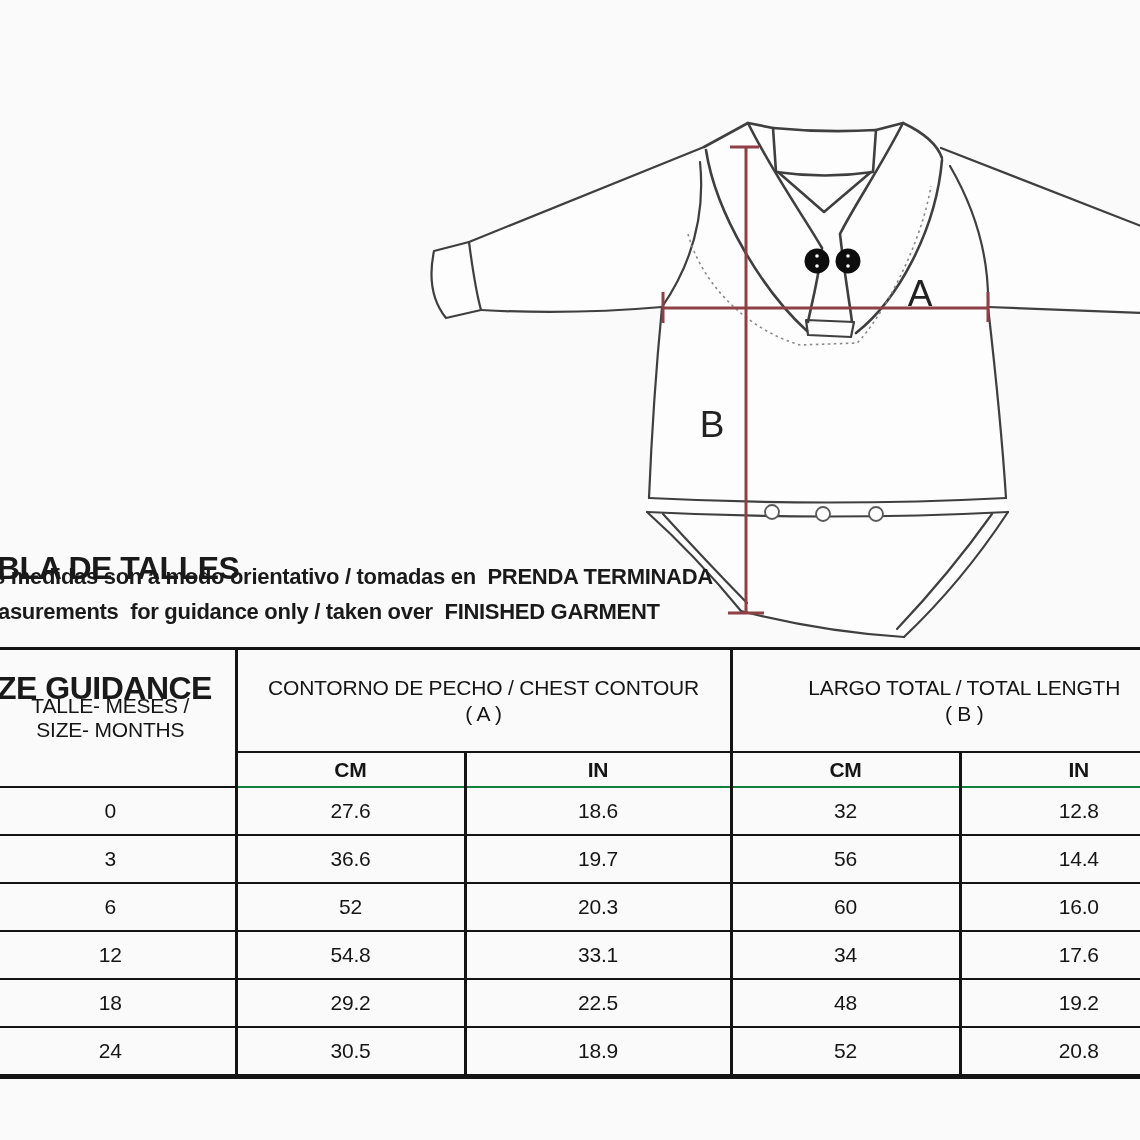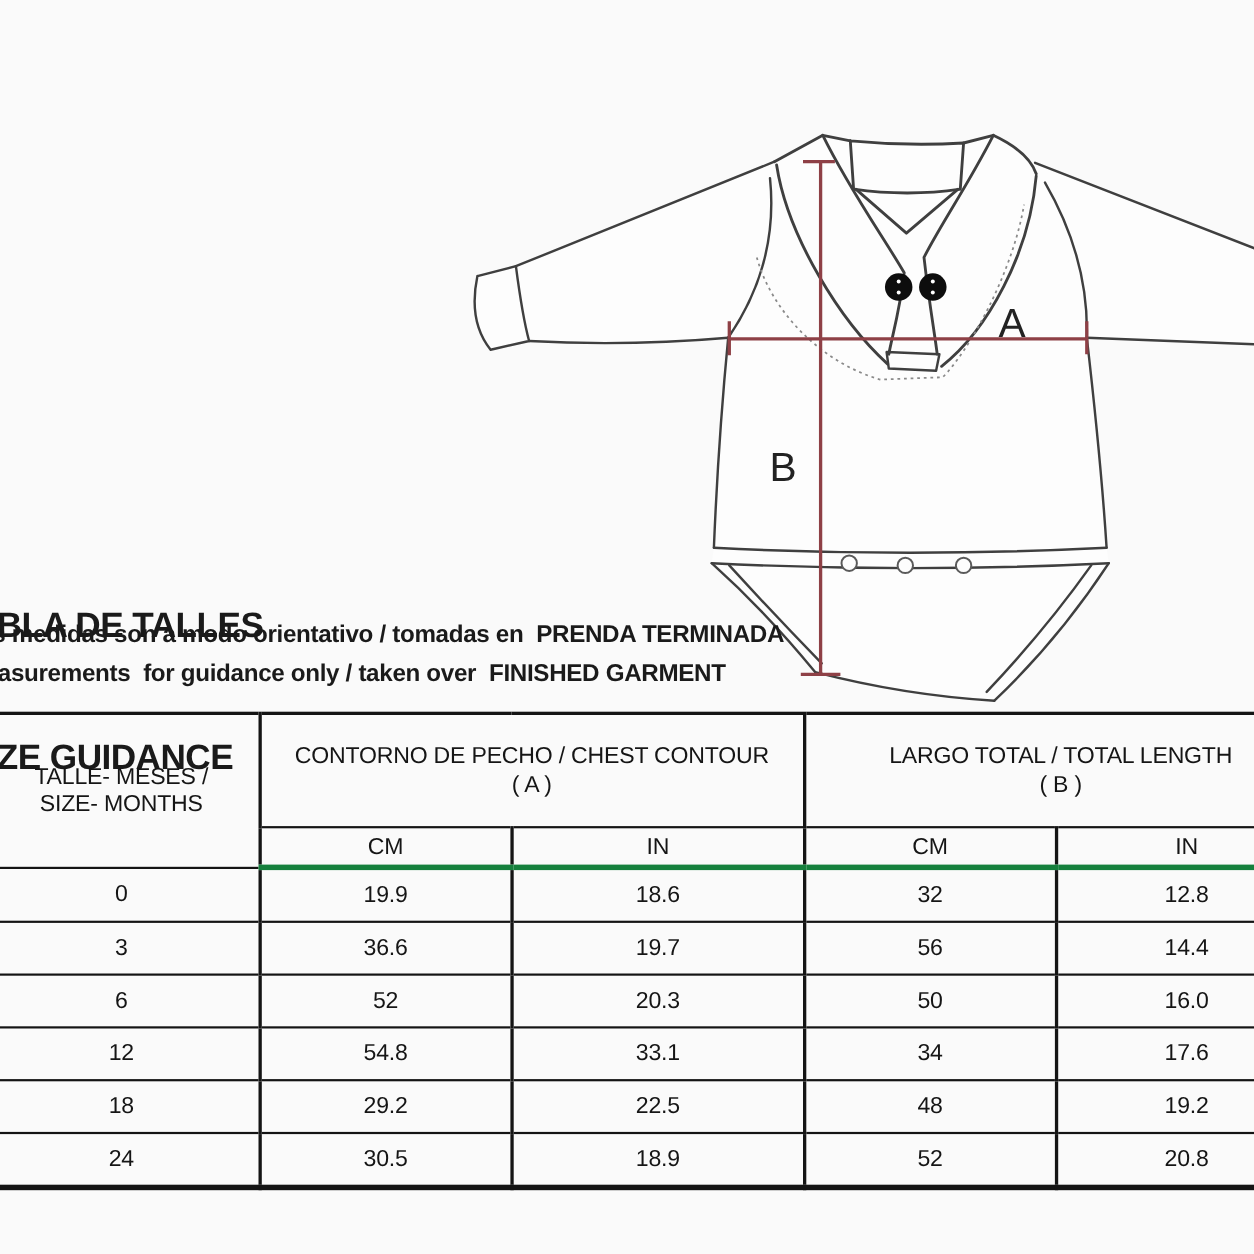--- a/index.html
+++ b/index.html
@@ -33,21 +33,21 @@
     border-top:3px solid #141414;
     border-bottom:5px solid #141414;
   }
   table.size td,table.size th{
     padding:0;text-align:center;vertical-align:middle;
     font-weight:400;letter-spacing:-0.2px;
   }
   col.c1{width:250px}col.c2{width:229px}col.c3{width:266px}col.c4{width:229px}col.c5{width:236px}
   .vb{border-left:3px solid #141414;}
   tr.grp th{height:101px;border-bottom:2px solid #141414;}
-  tr.unit th{height:33px;border-bottom:5px solid #15803d;font-weight:400;}
+  tr.unit th{height:33px;border-bottom:2px solid #15803d;font-weight:700;}
   th.sizehead{border-bottom:3px solid #141414;}
   tr.data td{height:46px;border-bottom:2px solid #141414;}
   tr.data:last-child td{border-bottom:none;}
   .grpline2{margin-top:2px;}
 </style>
 </head>
 <body>
 
 <svg id="diagram" viewBox="0 0 1140 660" xmlns="http://www.w3.org/2000/svg">
 
@@ -147,37 +147,37 @@
     </th>
   </tr>
   <tr class="unit">
     <th class="vb">CM</th>
     <th class="vb">IN</th>
     <th class="vb">CM</th>
     <th class="vb">IN</th>
   </tr>
   <tr class="data">
     <td>0</td>
-    <td class="vb">19.9</td>
+    <td class="vb">27.6</td>
     <td class="vb">18.6</td>
     <td class="vb">32</td>
     <td class="vb">12.8</td>
   </tr>
   <tr class="data">
     <td>3</td>
     <td class="vb">36.6</td>
     <td class="vb">19.7</td>
     <td class="vb">56</td>
     <td class="vb">14.4</td>
   </tr>
   <tr class="data">
     <td>6</td>
     <td class="vb">52</td>
     <td class="vb">20.3</td>
-    <td class="vb">50</td>
+    <td class="vb">60</td>
     <td class="vb">16.0</td>
   </tr>
   <tr class="data">
     <td>12</td>
     <td class="vb">54.8</td>
     <td class="vb">33.1</td>
     <td class="vb">34</td>
     <td class="vb">17.6</td>
   </tr>
   <tr class="data">

